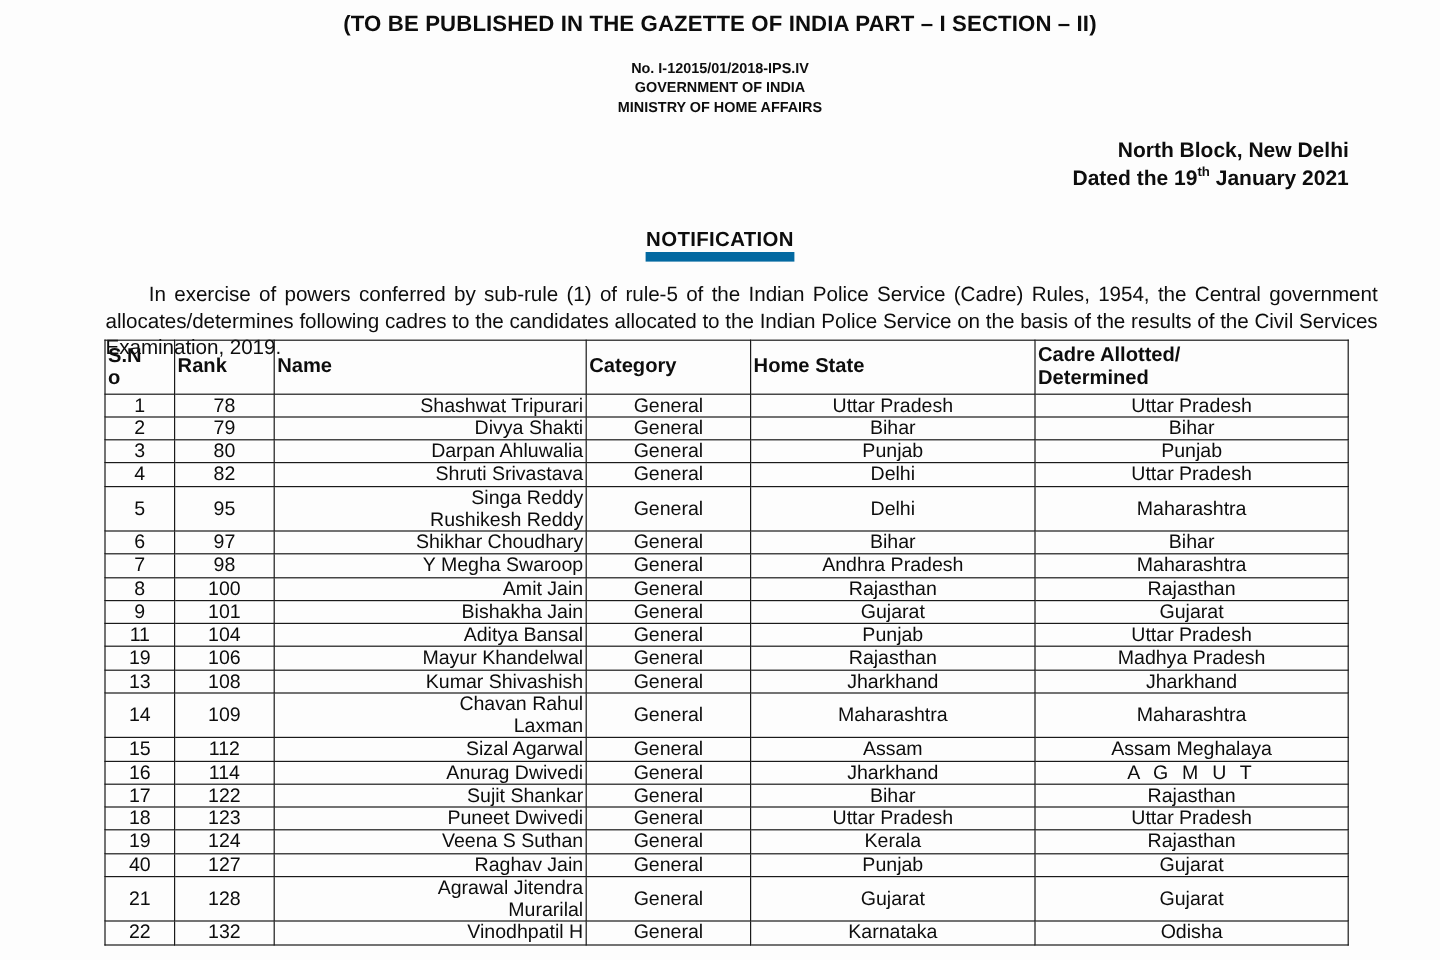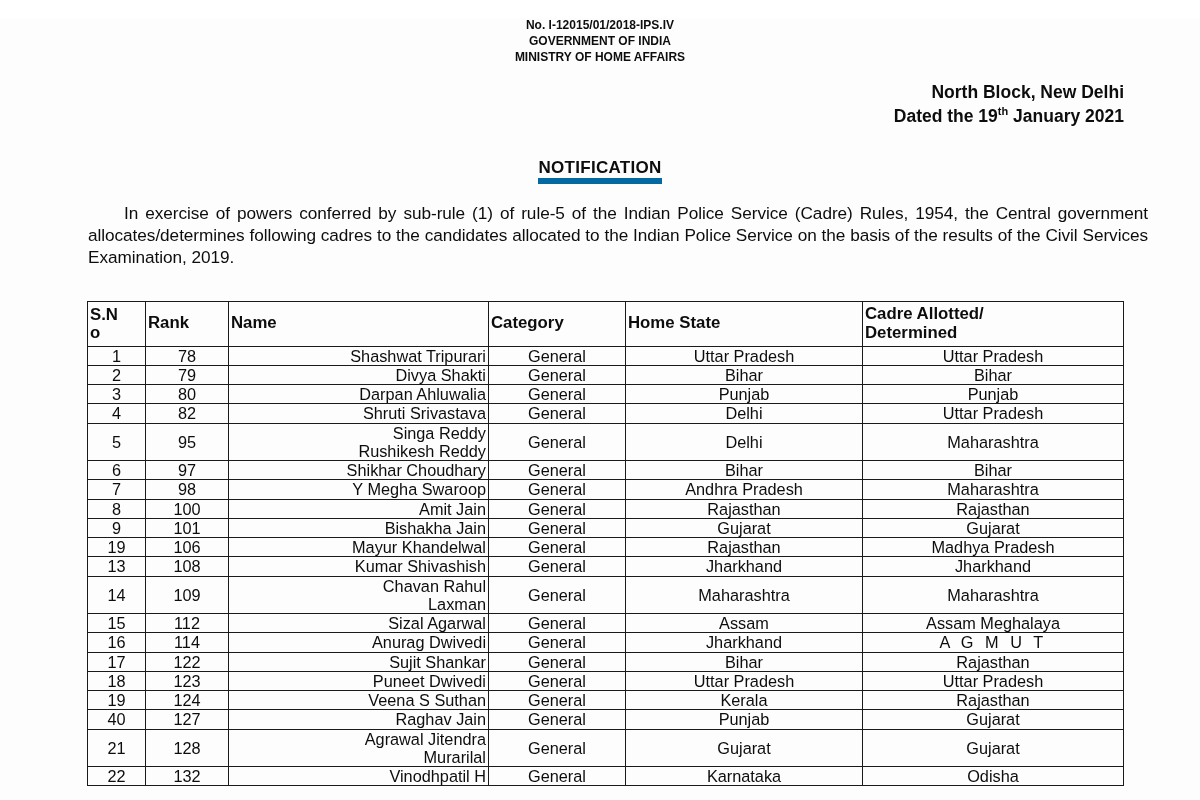--- a/index.html
+++ b/index.html
@@ -62,21 +62,21 @@
 
   
   .notif-heading {
     text-align: center;
     font-weight: bold;
     font-size: 17px;
     margin-top: 30px;
     letter-spacing: 0.3px;
   }
   .notif-heading span {
-    border-bottom: 6px solid #0369a1;
+    border-bottom: 8px solid #0369a1;
     padding-bottom: 1px;
   }
 
   
   .body-para {
     margin: 24px 52px 0 88px;
     font-size: 17.2px;
     line-height: 1.30;
     text-align: justify;
     text-indent: 36px;
@@ -134,20 +134,21 @@
 
   .sno-head { line-height: 1.05; }
   .spaced { letter-spacing: 3.5px; }
   .namelines { display: block; text-align: right; }
 </style>
 </head>
 <body>
 
 <div class="page">
 
+  <div class="gazette-line">(TO BE PUBLISHED IN THE GAZETTE OF INDIA PART – I SECTION – II)</div>
 
   <div class="office-block">
     <div>No. I-12015/01/2018-IPS.IV</div>
     <div>GOVERNMENT OF INDIA</div>
     <div>MINISTRY OF HOME AFFAIRS</div>
   </div>
 
   <div class="place-date">
     <div>North Block, New Delhi</div>
     <div><span>Dated the 19</span><sup>th</sup><span> January 2021</span></div>
@@ -273,20 +274,30 @@
             <td>9</td>
             <td>101</td>
             <td class="name-cell">
               <span class="namelines">Bishakha Jain</span>
             </td>
             <td>General</td>
             <td>Gujarat</td>
             <td>Gujarat</td>
           </tr>
           <tr>
+            <td>11</td>
+            <td>104</td>
+            <td class="name-cell">
+              <span class="namelines">Aditya Bansal</span>
+            </td>
+            <td>General</td>
+            <td>Punjab</td>
+            <td>Uttar Pradesh</td>
+          </tr>
+          <tr>
             <td>19</td>
             <td>106</td>
             <td class="name-cell">
               <span class="namelines">Mayur Khandelwal</span>
             </td>
             <td>General</td>
             <td>Rajasthan</td>
             <td>Madhya Pradesh</td>
           </tr>
           <tr>

